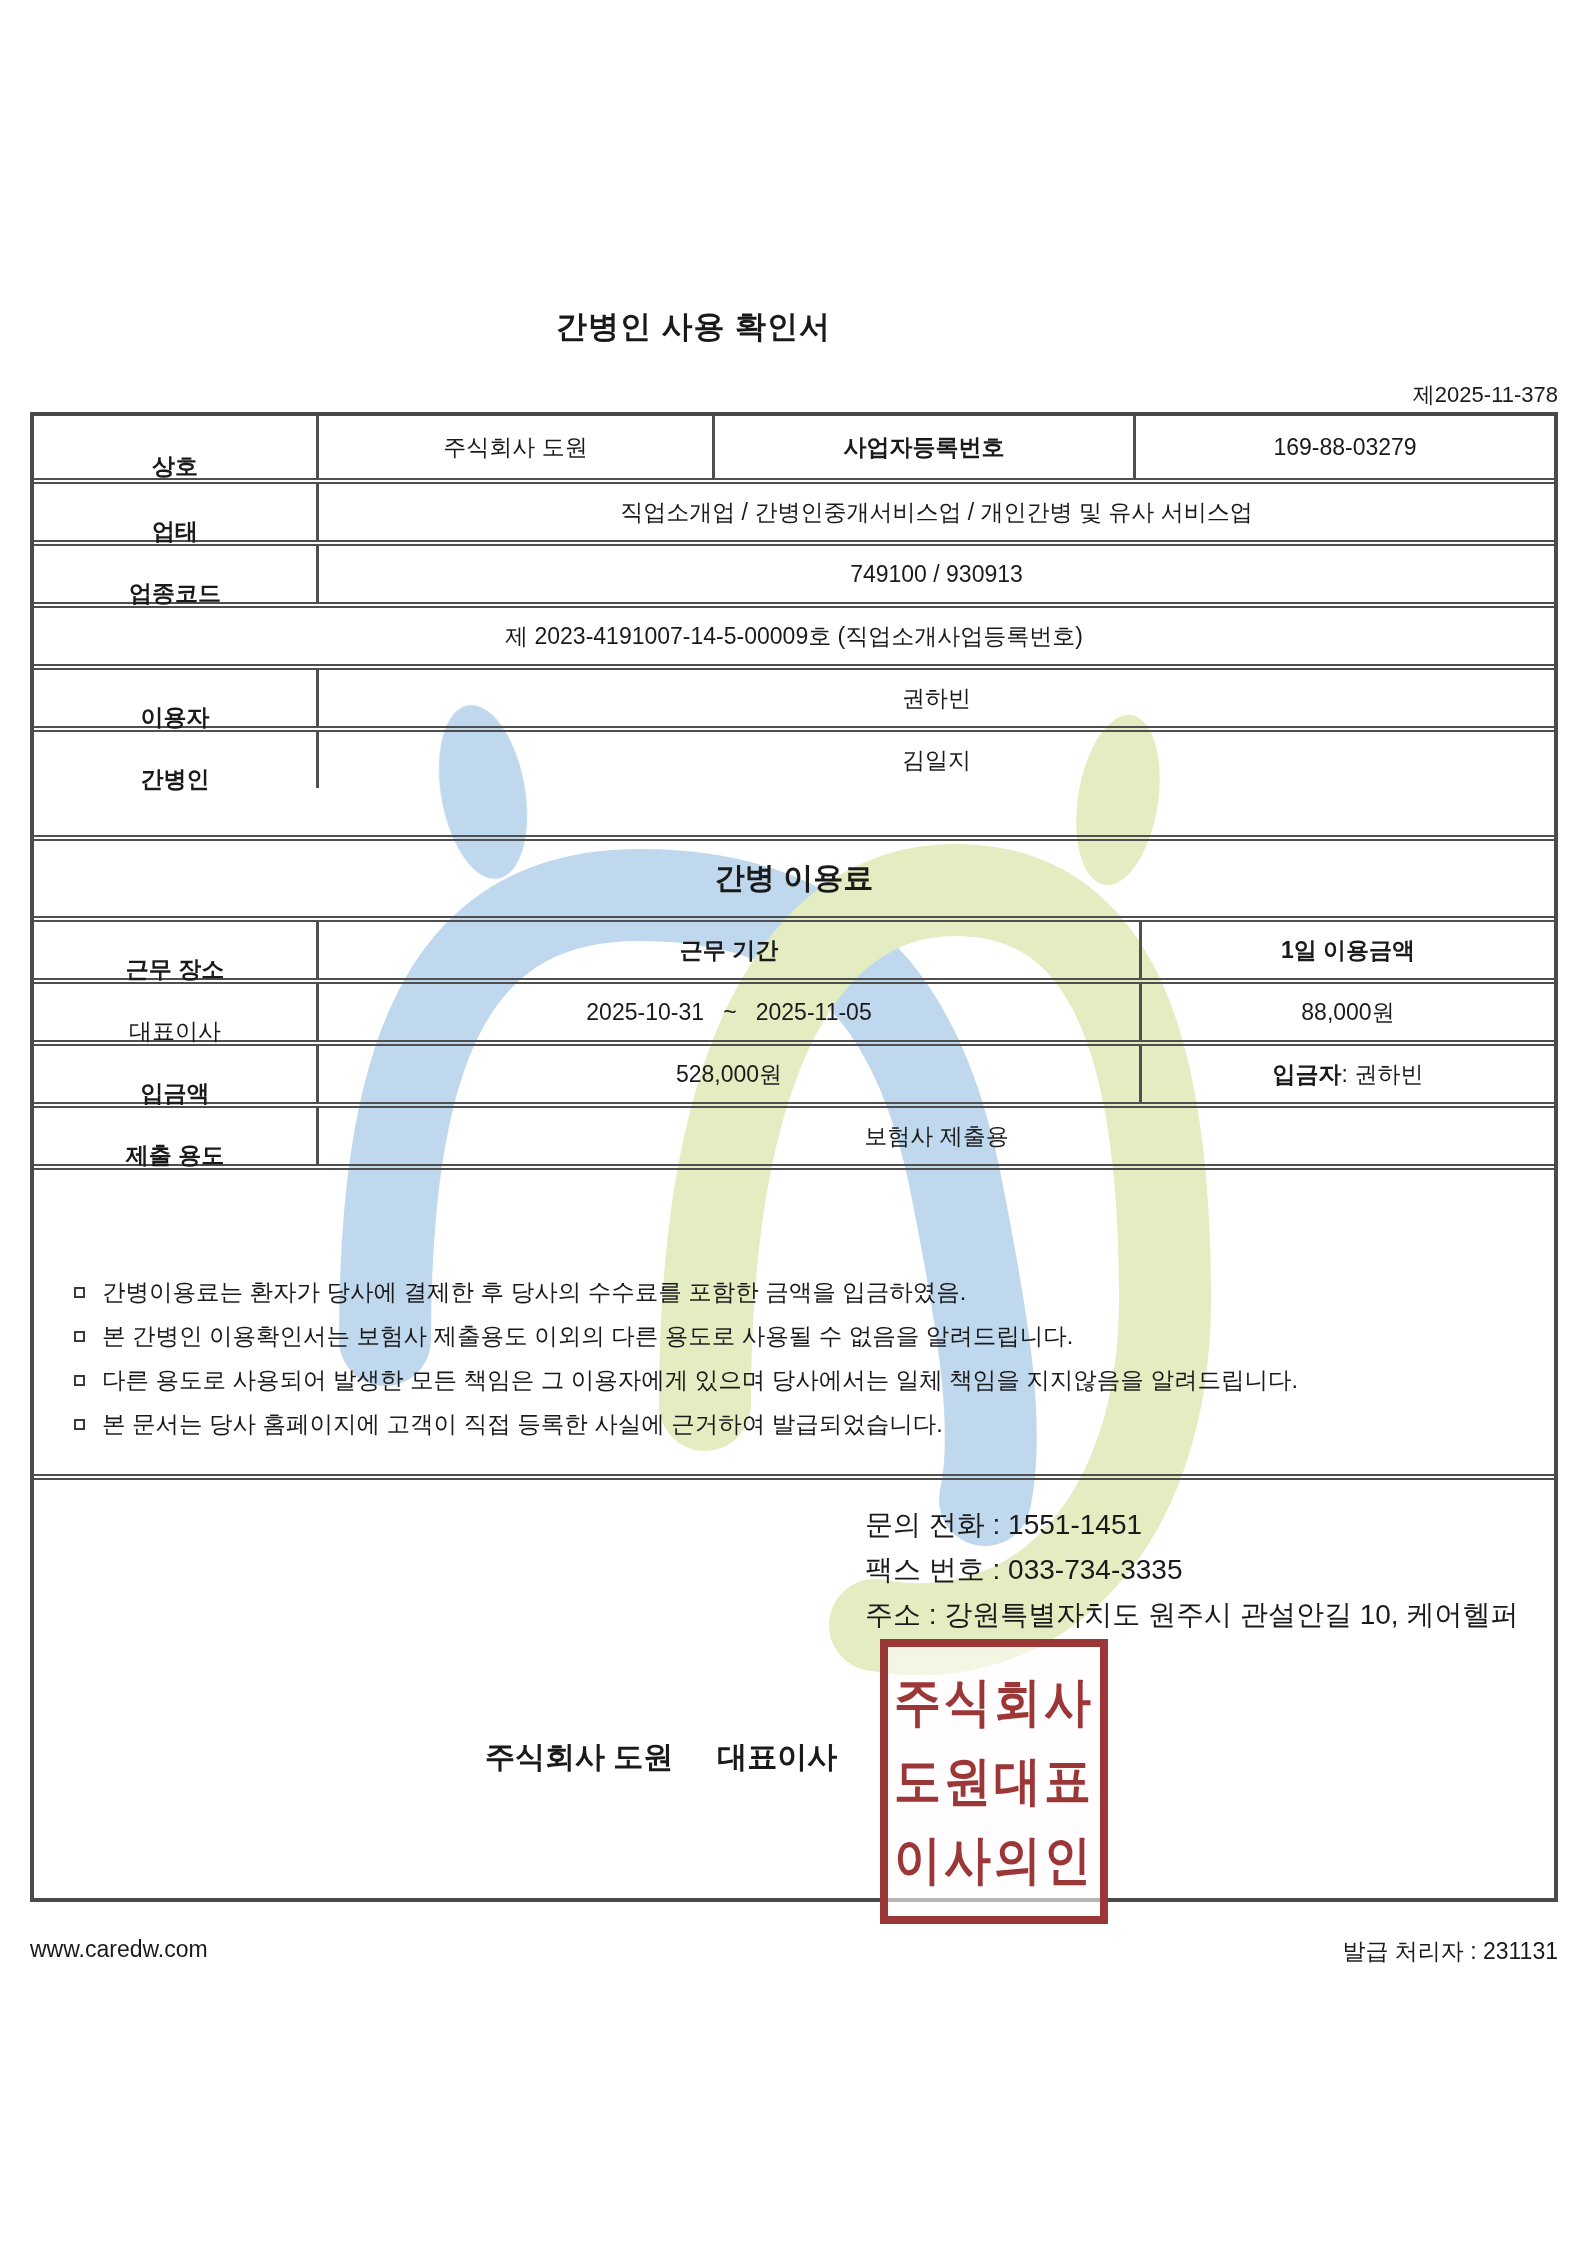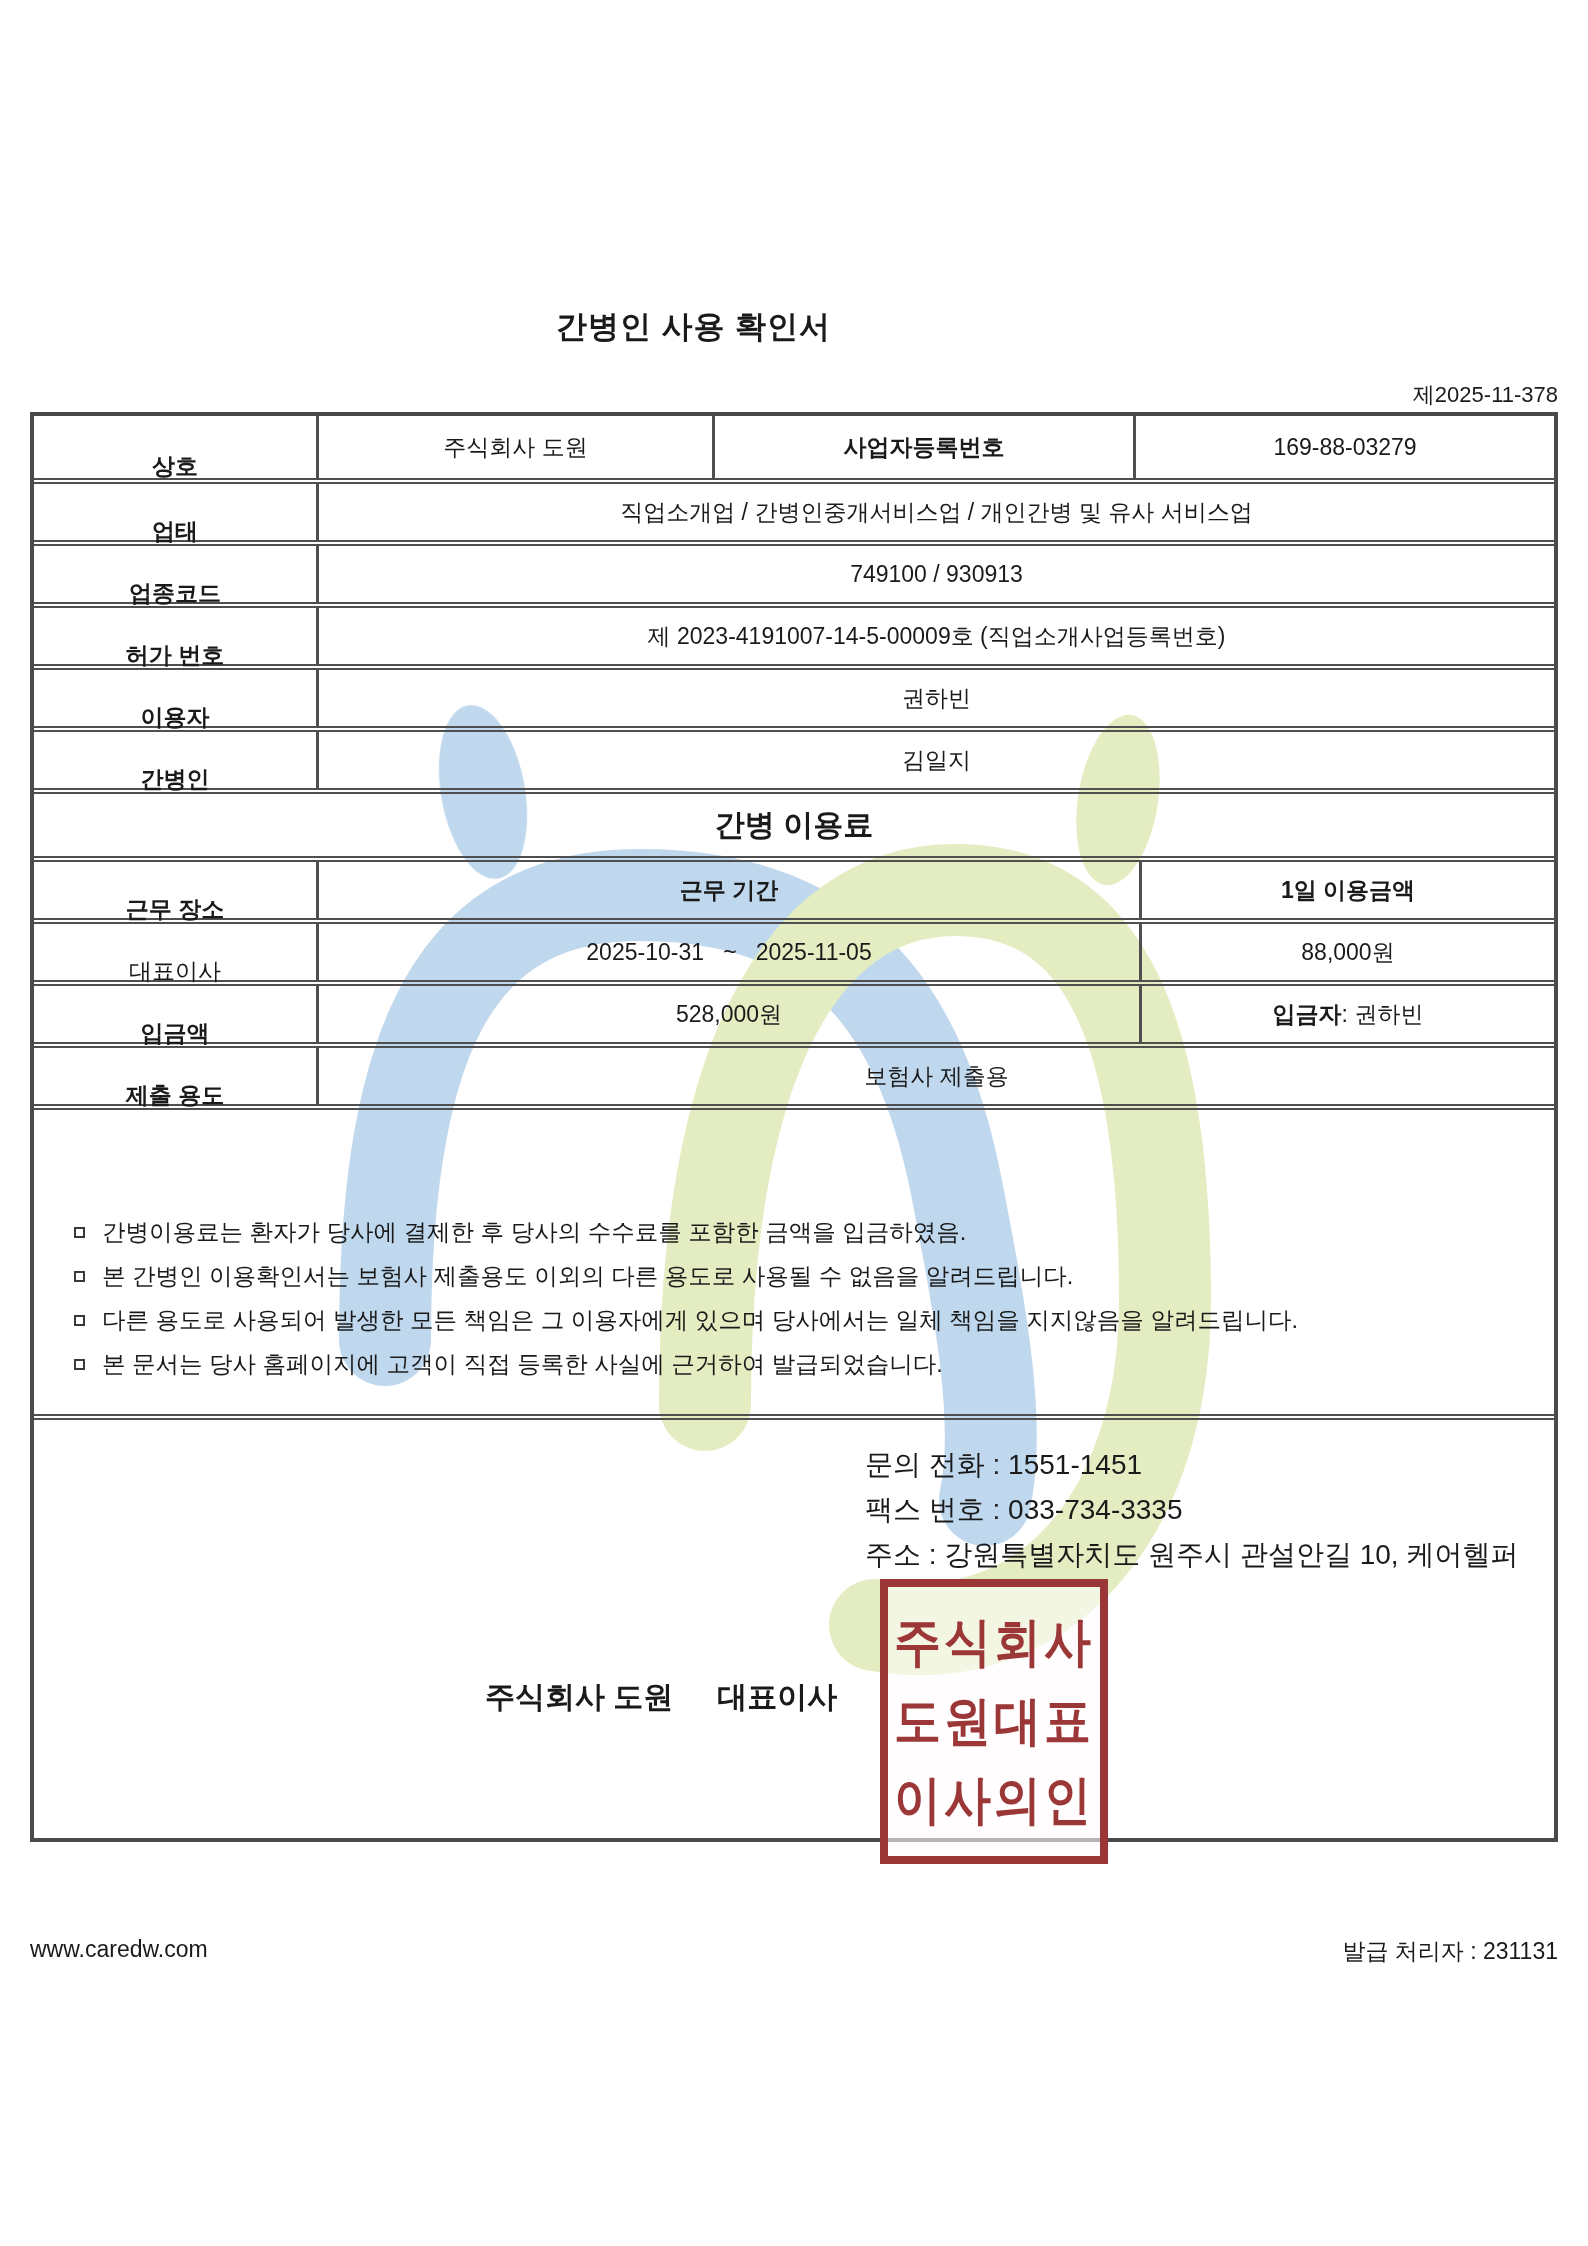--- a/index.html
+++ b/index.html
@@ -26,21 +26,21 @@
   
   .tbl{
     position:absolute;left:30px;top:412px;width:1528px;
     border:4px solid #4a4a4a;
     box-sizing:border-box;
     background:transparent;
   }
   .tr{display:flex;width:100%;box-sizing:border-box;}
   .tr + .tr{border-top:6px double #4f4f4f;}
   .h-std{height:62px;}
-  .h-sec{height:68px;}
+  .h-sec{height:81px;margin-top:47px;}
   .h-notes{height:310px;}
   .h-sig{height:424px;position:relative;}
   .td{
     display:flex;align-items:center;justify-content:center;
     box-sizing:border-box;text-align:center;
     font-size:23px;min-width:0;
   }
   .td + .td{border-left:3px solid #4f4f4f;}
   .lbl{font-weight:bold;}
   .c-label{flex:0 0 282px;margin-top:38px;}
@@ -117,21 +117,20 @@
         <div class="td lbl c-label">업태</div>
         <div class="td c-rest">직업소개업 / 간병인중개서비스업 / 개인간병 및 유사 서비스업</div>
       </div>
 
       <div class="tr h-std">
         <div class="td lbl c-label">업종코드</div>
         <div class="td c-rest">749100 / 930913</div>
       </div>
 
       <div class="tr h-std">
-        <div class="td lbl c-label">허가 번호</div>
         <div class="td c-rest">제 2023-4191007-14-5-00009호 (직업소개사업등록번호)</div>
       </div>
 
       <div class="tr h-std">
         <div class="td lbl c-label">이용자</div>
         <div class="td c-rest">권하빈</div>
       </div>
 
       <div class="tr h-std">
         <div class="td lbl c-label">간병인</div>

